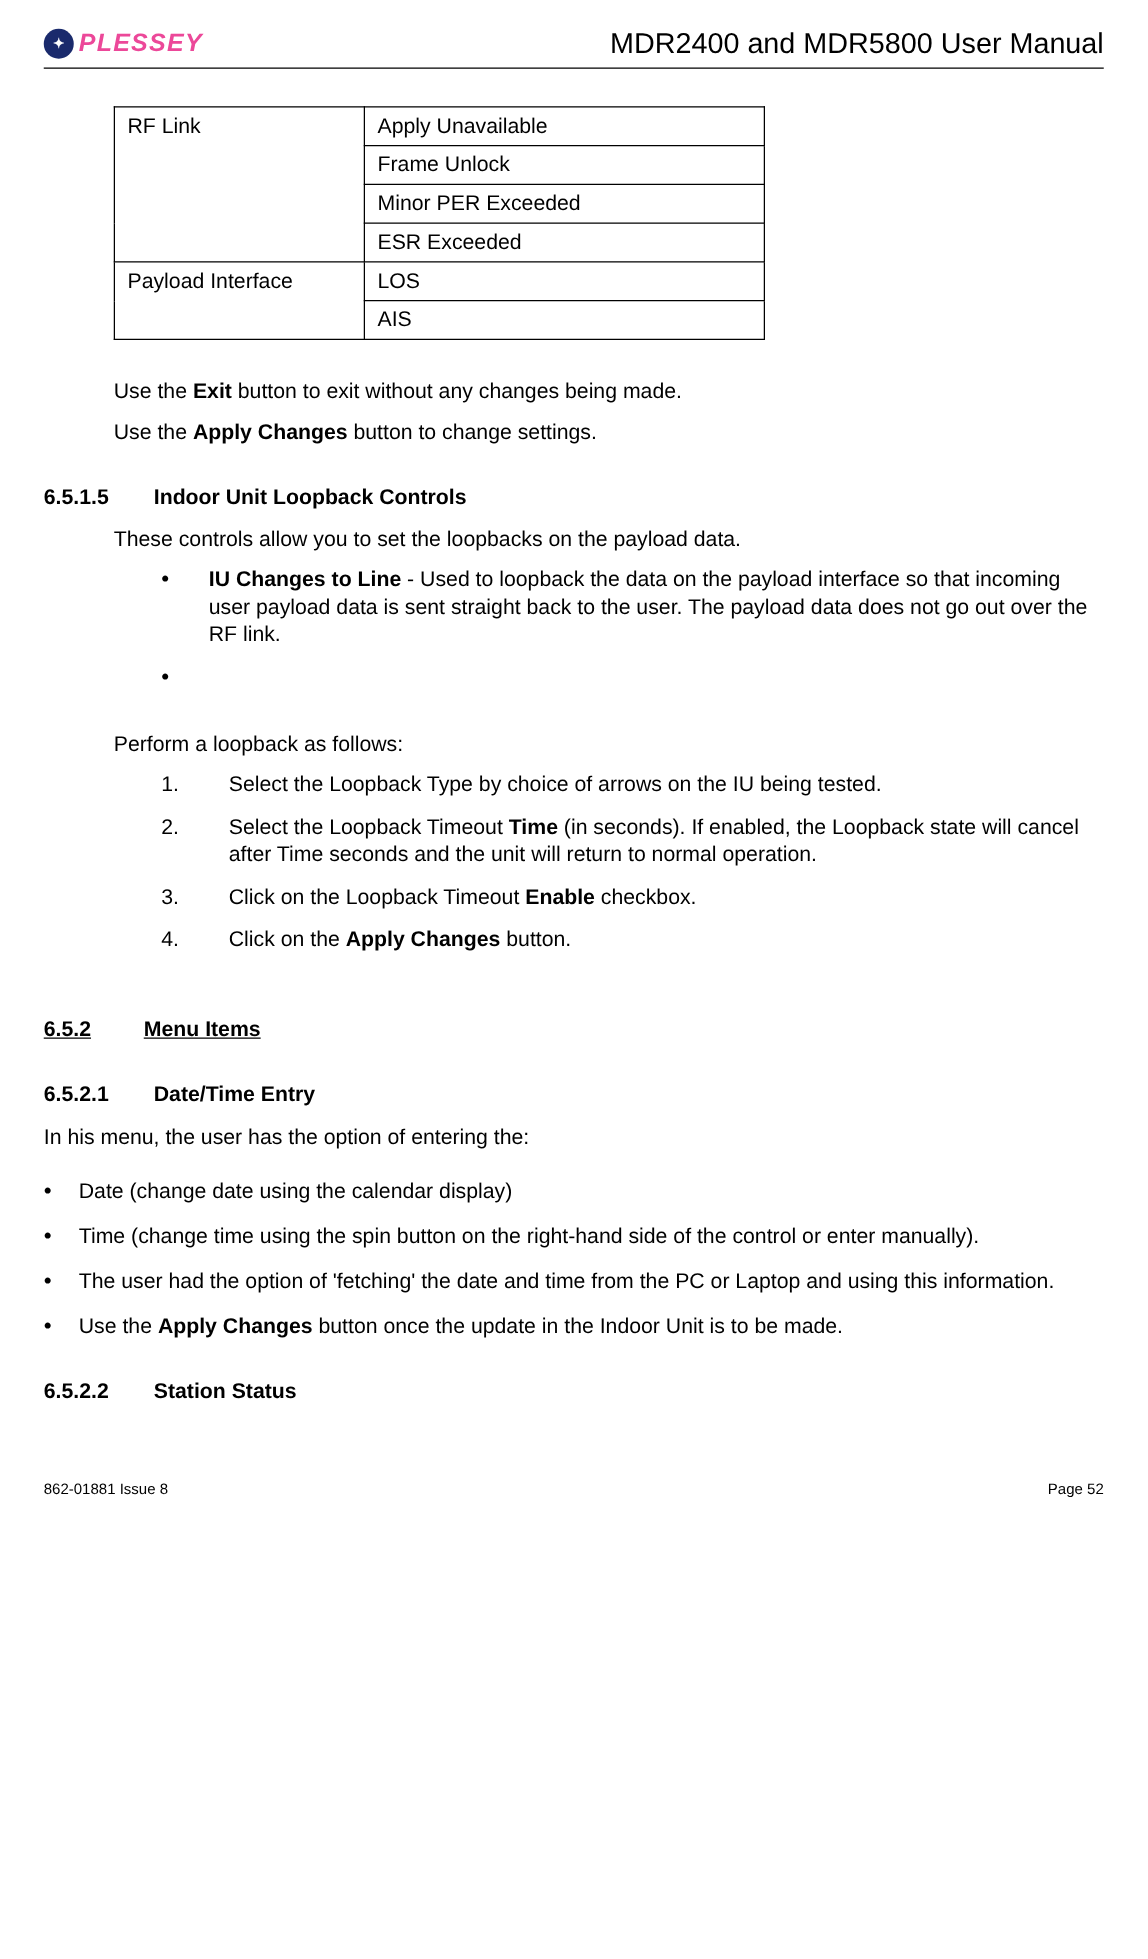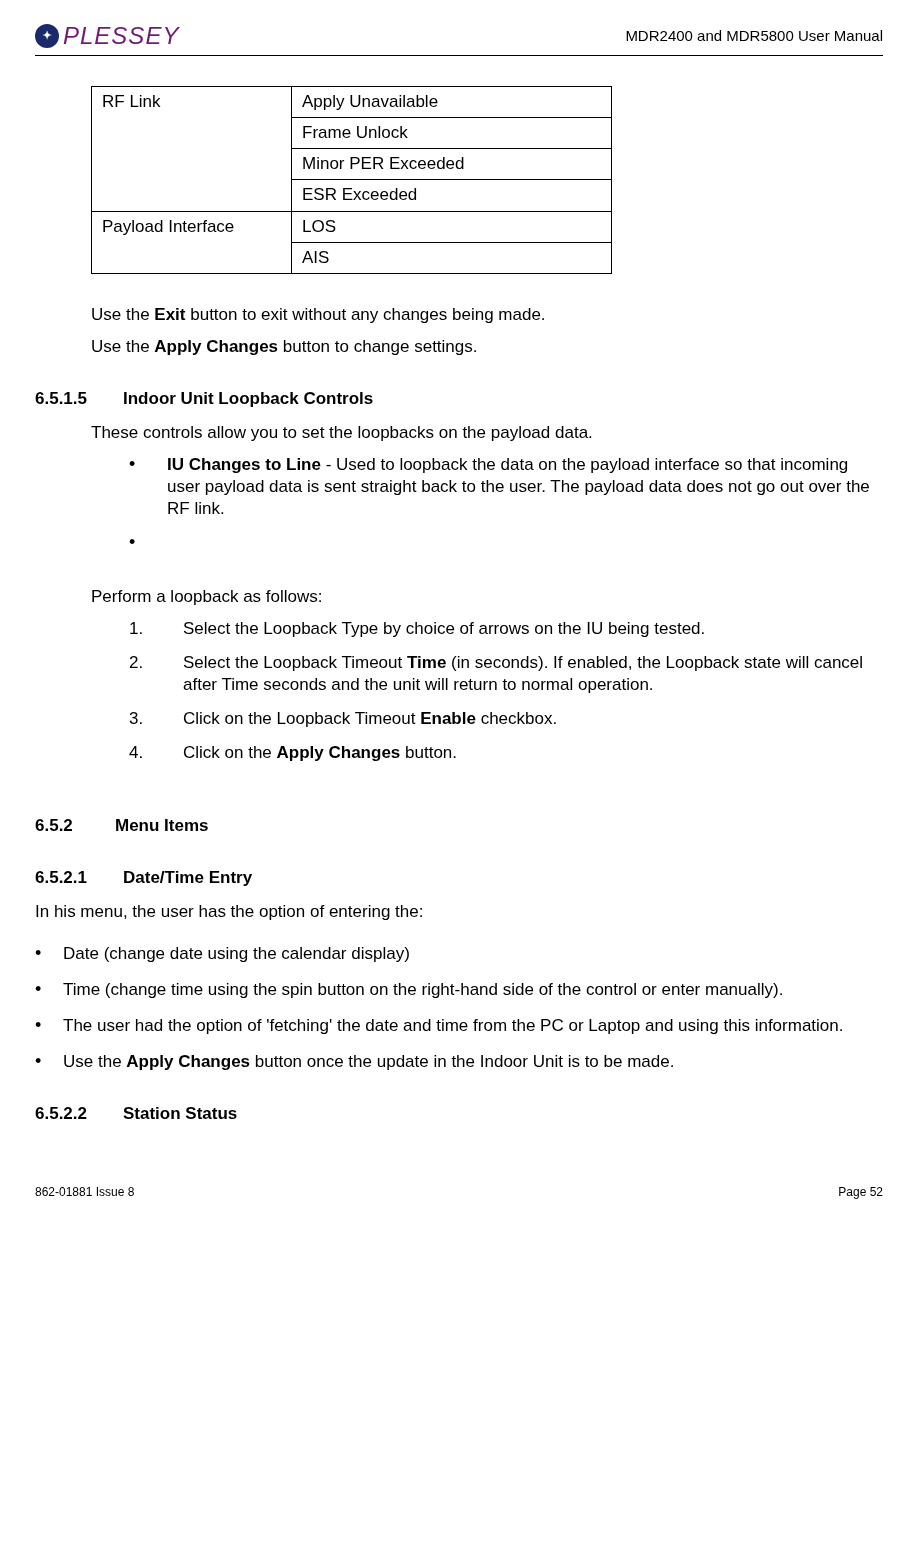--- a/index.html
+++ b/index.html
@@ -36,28 +36,28 @@
       border-radius: 50%;
       background: #1a2a6c;
       display: flex;
       align-items: center;
       justify-content: center;
       color: #fff;
       font-size: 11px;
       font-weight: bold;
     }
     .logo-text {
-      font-weight: 400;
-      font-size: 24px;
-      color: #701a75;
+      font-weight: 700;
+      font-size: 20px;
+      color: #ec4899;
       letter-spacing: 1px;
       font-style: italic;
     }
     .header-title {
-      font-size: 15px;
+      font-size: 23px;
     }
     .content-indent {
       margin-left: 56px;
     }
     table.alarm-table {
       border-collapse: collapse;
       margin-bottom: 30px;
     }
     table.alarm-table td {
       border: 1px solid #000;
@@ -233,21 +233,21 @@
       <span class="stepnum">3.</span>
       <span><span>Click on the Loopback Timeout </span><span class="bold">Enable</span><span> checkbox.</span></span>
     </li>
     <li>
       <span class="stepnum">4.</span>
       <span><span>Click on the </span><span class="bold">Apply Changes</span><span> button.</span></span>
     </li>
   </ol>
 </div>
 
-<div class="section-heading h-652" style="margin-top:50px;">
+<div class="section-heading h-652" style="margin-top:50px;text-decoration:underline;">
   <div class="heading-row-narrow">
     <span class="num">6.5.2</span>
     <span>Menu Items</span>
   </div>
 </div>
 
 <div class="section-heading h-6521">
   <div class="heading-row">
     <span class="num">6.5.2.1</span>
     <span>Date/Time Entry</span>

